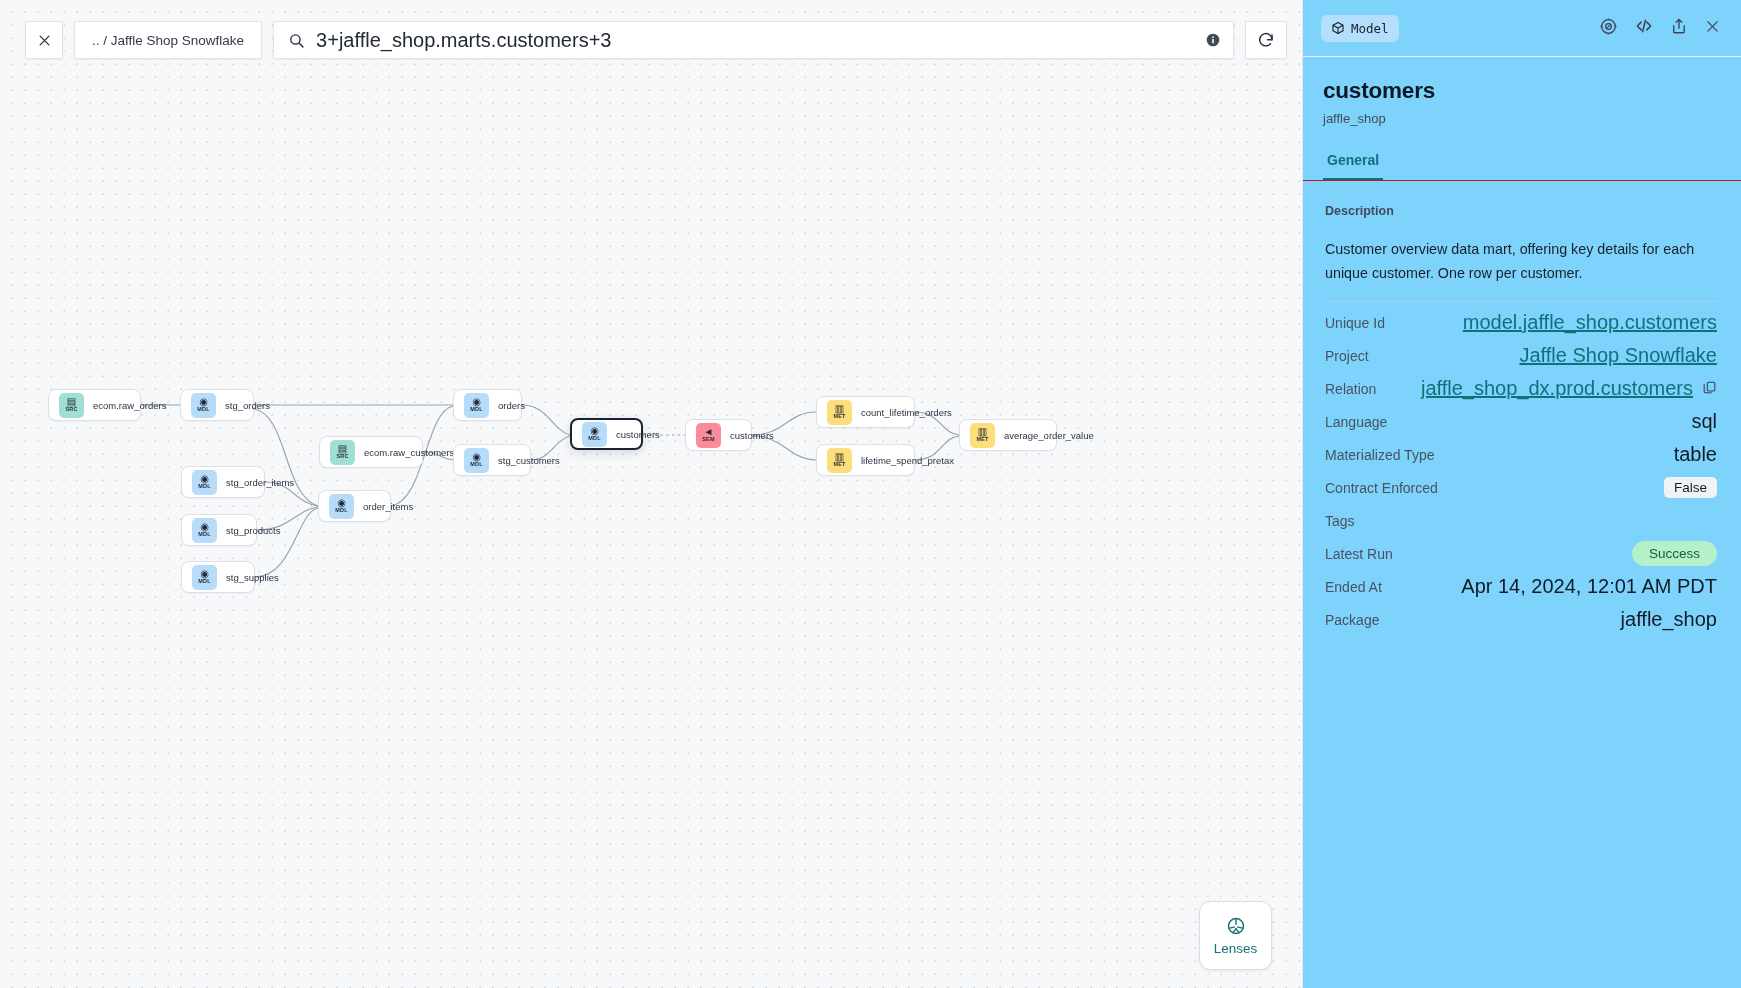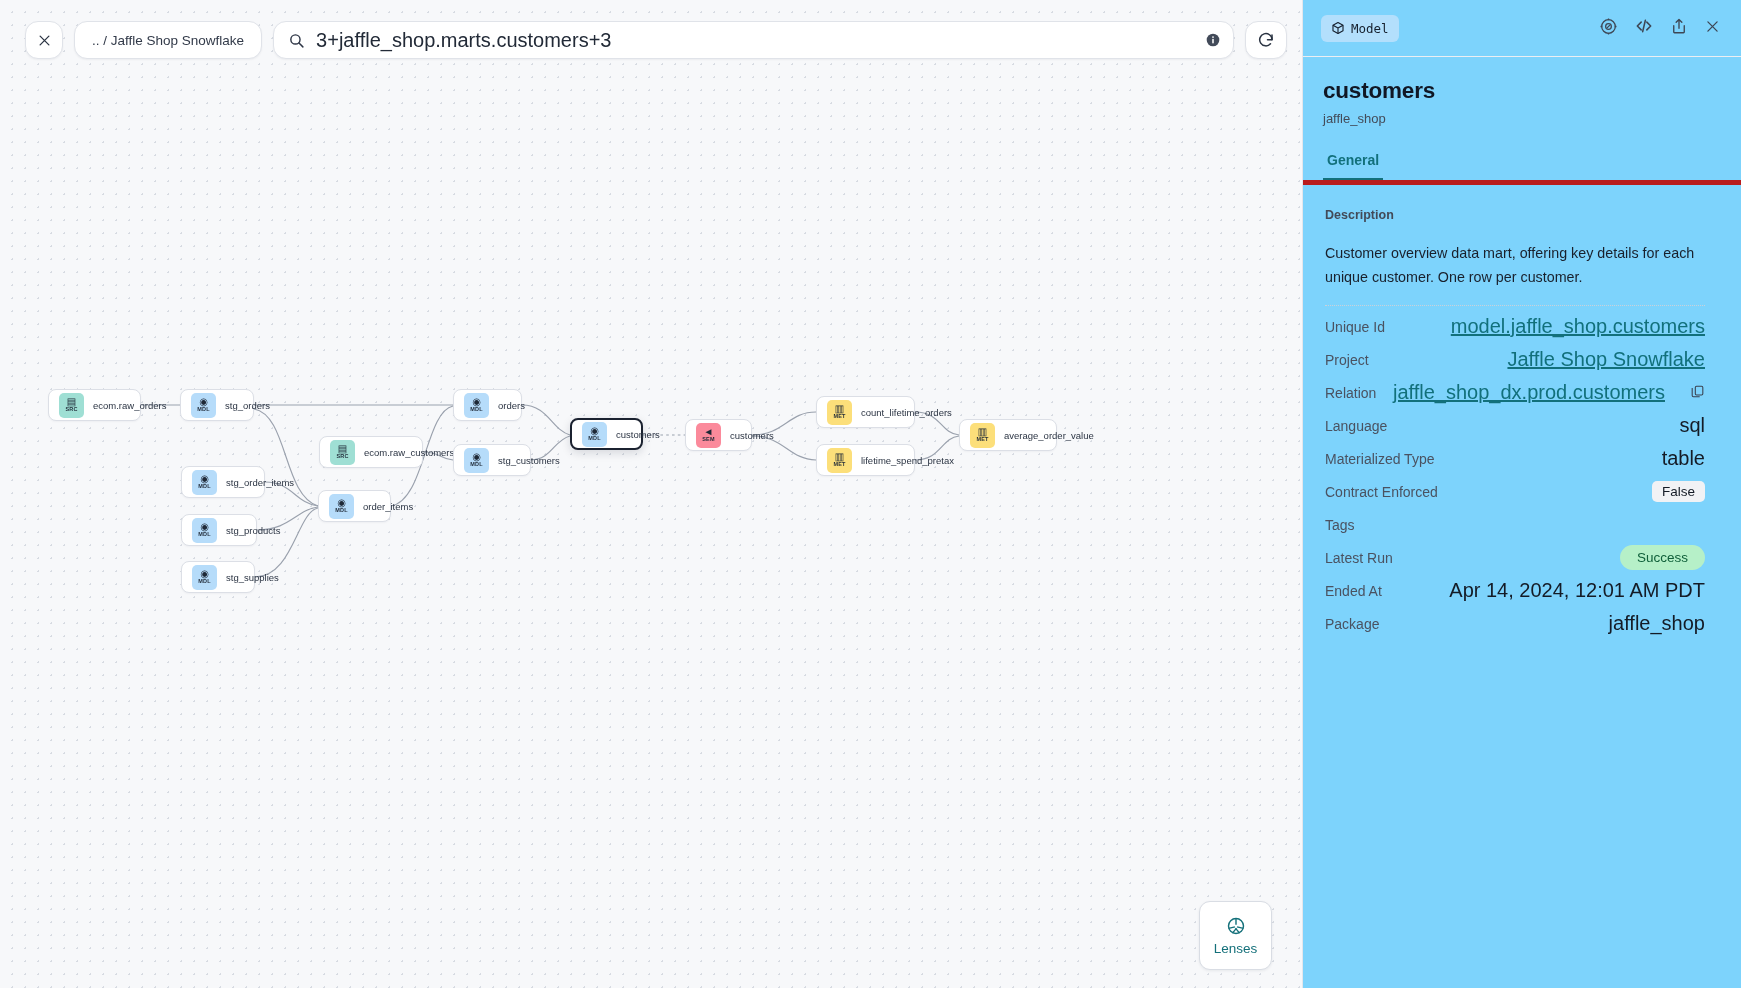--- a/index.html
+++ b/index.html
@@ -27,21 +27,21 @@
 
   
   .toolbar {
     position: absolute; top: 21px; left: 25px;
     display: flex; align-items: center; gap: 11px;
     z-index: 30;
   }
   .tb-btn {
     background: #fff;
     border: 1px solid #e0e3e9;
-    border-radius: 13px;
+    border-radius: 1px;
     height: 38px;
     display: flex; align-items: center; justify-content: center;
     box-shadow: 0 1px 2px rgba(16,24,40,.05);
     cursor: pointer;
   }
   .tb-close { width: 38px; }
   .tb-crumb {
     padding: 0 17px;
     font-size: 13.5px;
     color: #323a49;
@@ -150,34 +150,34 @@
   .panel-top .spacer { flex: 1; }
   .panel-top .pi { cursor: pointer; color: #3d4654; padding: 3px; }
 
   .panel-head { padding: 21px 20px 0 20px; }
   .p-title { font-size: 22.5px; font-weight: 700; color: #101725; letter-spacing: -.2px; }
   .p-sub { font-size: 13px; color: #434b59; margin-top: 7px; }
 
   .tabs {
     margin-top: 26px;
     padding: 0 20px;
-    border-bottom: 5px solid #b91c1c;
+    border-bottom: 1px solid #b91c1c;
     display: flex;
     text-align: center;
   }
   .tab {
     font-size: 14px;
     color: #12707b;
     font-weight: 600;
     padding: 0 4px 10px 4px;
     border-bottom: 2.5px solid #12707b;
     cursor: pointer;
   }
 
-  .panel-body { padding: 23px 36px 0 22px; overflow-y: auto; flex: 1; }
+  .panel-body { padding: 23px 24px 0 22px; overflow-y: auto; flex: 1; }
   .sec-label { font-size: 12.5px; font-weight: 700; color: #424a58; }
   .desc {
     margin-top: 19px;
     font-size: 14.3px;
     line-height: 24px;
     color: #19202c;
   }
   .divider { border-top: 1px dotted #ccd1d9; margin: 16px 0 4px 0; }
 
   .kv {
@@ -191,21 +191,21 @@
   .kv .v { font-size: 20px; color: #141b26; text-align: right; }
   .kv .v.link { color: #12707b; text-decoration: underline; cursor: pointer; }
   .kv .v.chip-grey {
     background: #f1f2f5; border-radius: 5px;
     padding: 3px 10px; font-size: 13.5px;
   }
   .kv .v.chip-green {
     background: #b6f0c8; color: #10603a;
     border-radius: 13px; padding: 5px 17px; font-size: 13.5px;
   }
-  .kv .v.withcopy { display: flex; align-items: center; gap: 25px; justify-content: flex-end; }
+  .kv .v.withcopy { display: flex; align-items: center; gap: 9px; justify-content: flex-end; }
   .copy-ic { cursor: pointer; color: #39414f; }
 </style>
 </head>
 <body>
 
 <div id="app">
 
   <div class="canvas">
 
     <div class="toolbar">

